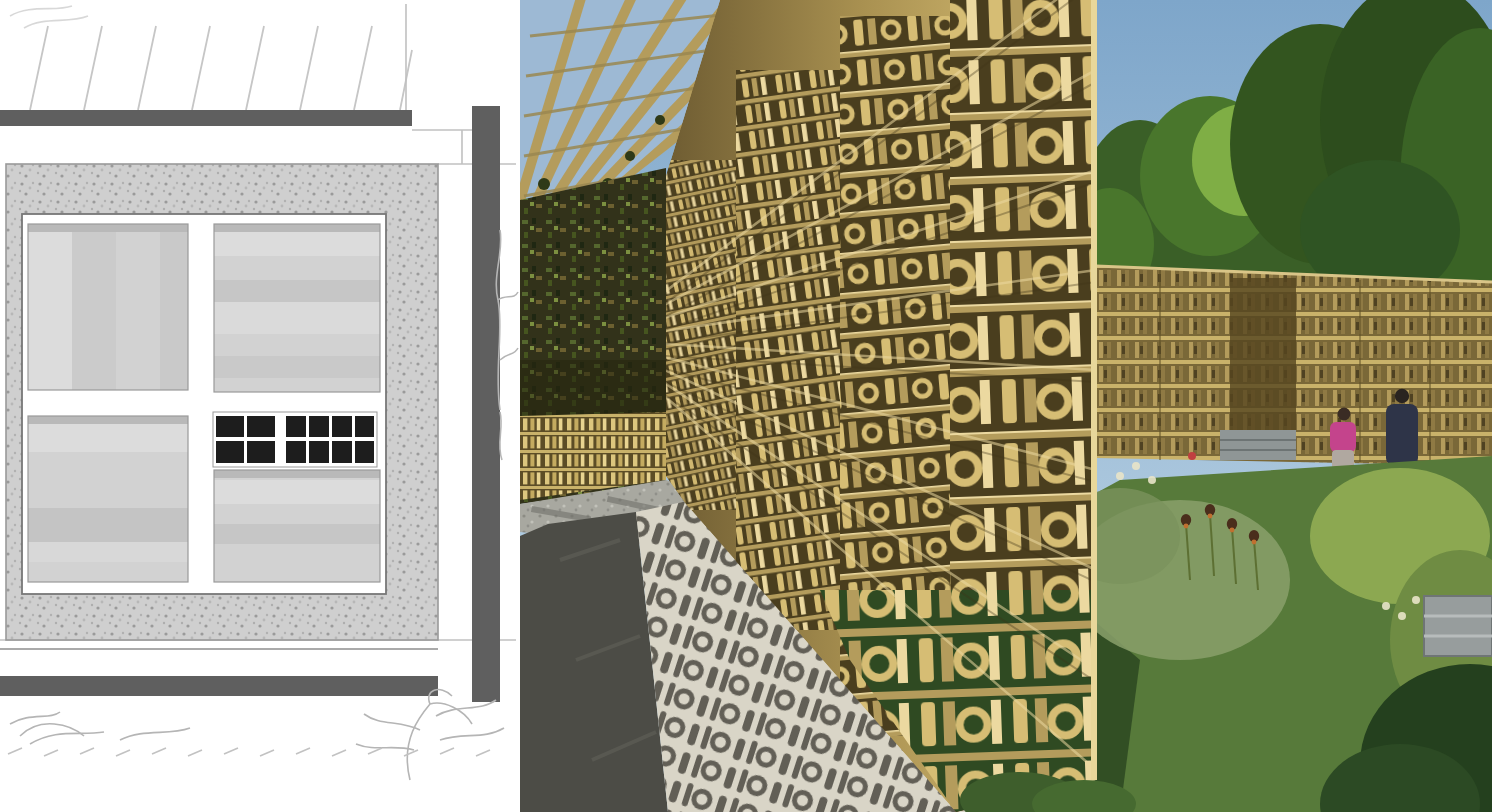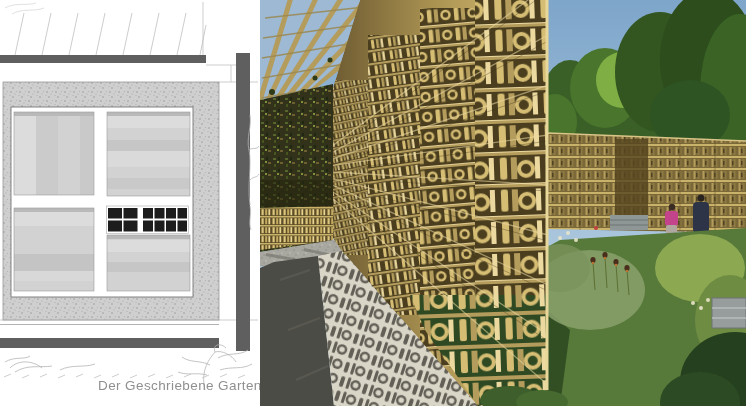--- a/index.html
+++ b/index.html
@@ -148,21 +148,20 @@
         <path d="M130,378 l7,-3"></path>
         <path d="M148,377 l7,-3"></path>
       <path d="M166,378 l7,-3"></path>
         <path d="M184,377 l7,-3"></path>
         <path d="M202,378 l7,-3"></path>
       <path d="M220,377 l7,-3"></path>
         <path d="M238,378 l7,-3"></path>
     </g>
   </svg>
 
-  <div class="plan-caption">Der Geschriebene Garten</div>
 
   <svg class="photo-svg" width="486" height="406" viewBox="0 0 486 406">
     <defs>
       <linearGradient id="gSky" x1="0" y1="0" x2="0" y2="1">
         <stop offset="0" style="stop-color:var(--sky_top,#7ea6ca)"></stop>
         <stop offset="1" style="stop-color:var(--sky_low,#c6dbe9)"></stop>
       </linearGradient>
       <linearGradient id="gWall" x1="73" y1="0" x2="288" y2="0" gradientUnits="userSpaceOnUse">
         <stop offset="0" style="stop-color:var(--gold_dark,#6e5c32)"></stop>
         <stop offset="0.45" stop-color="#a89050"></stop>

